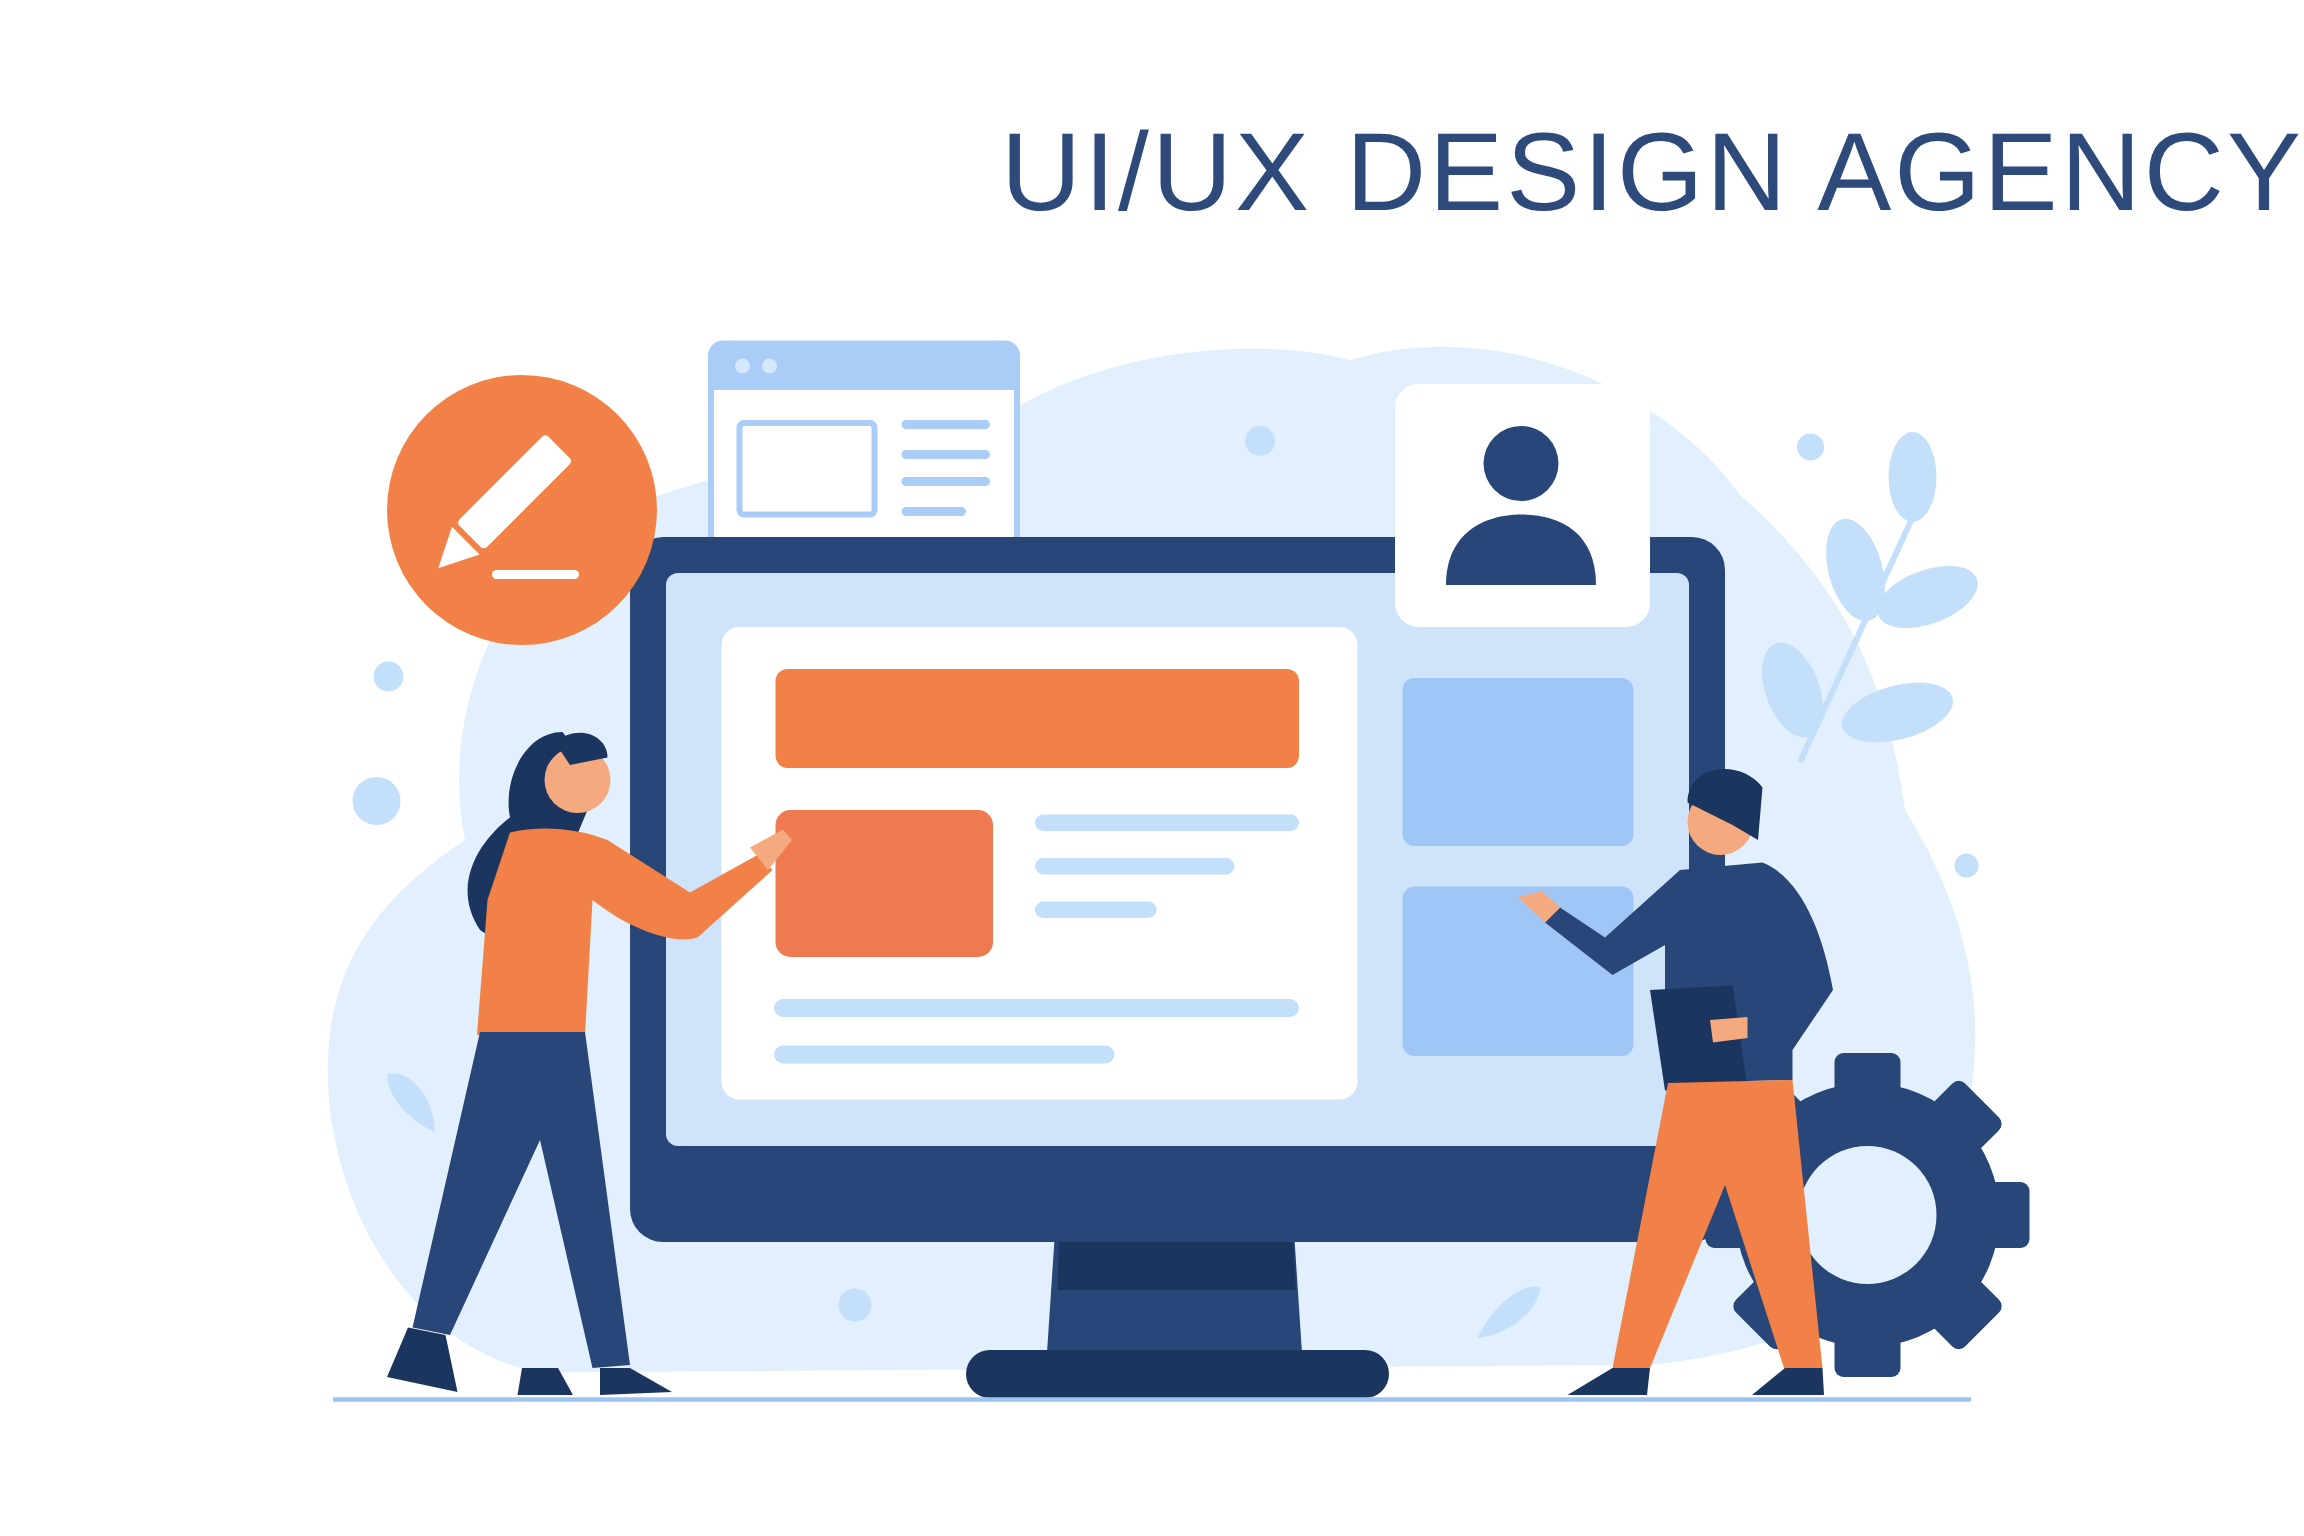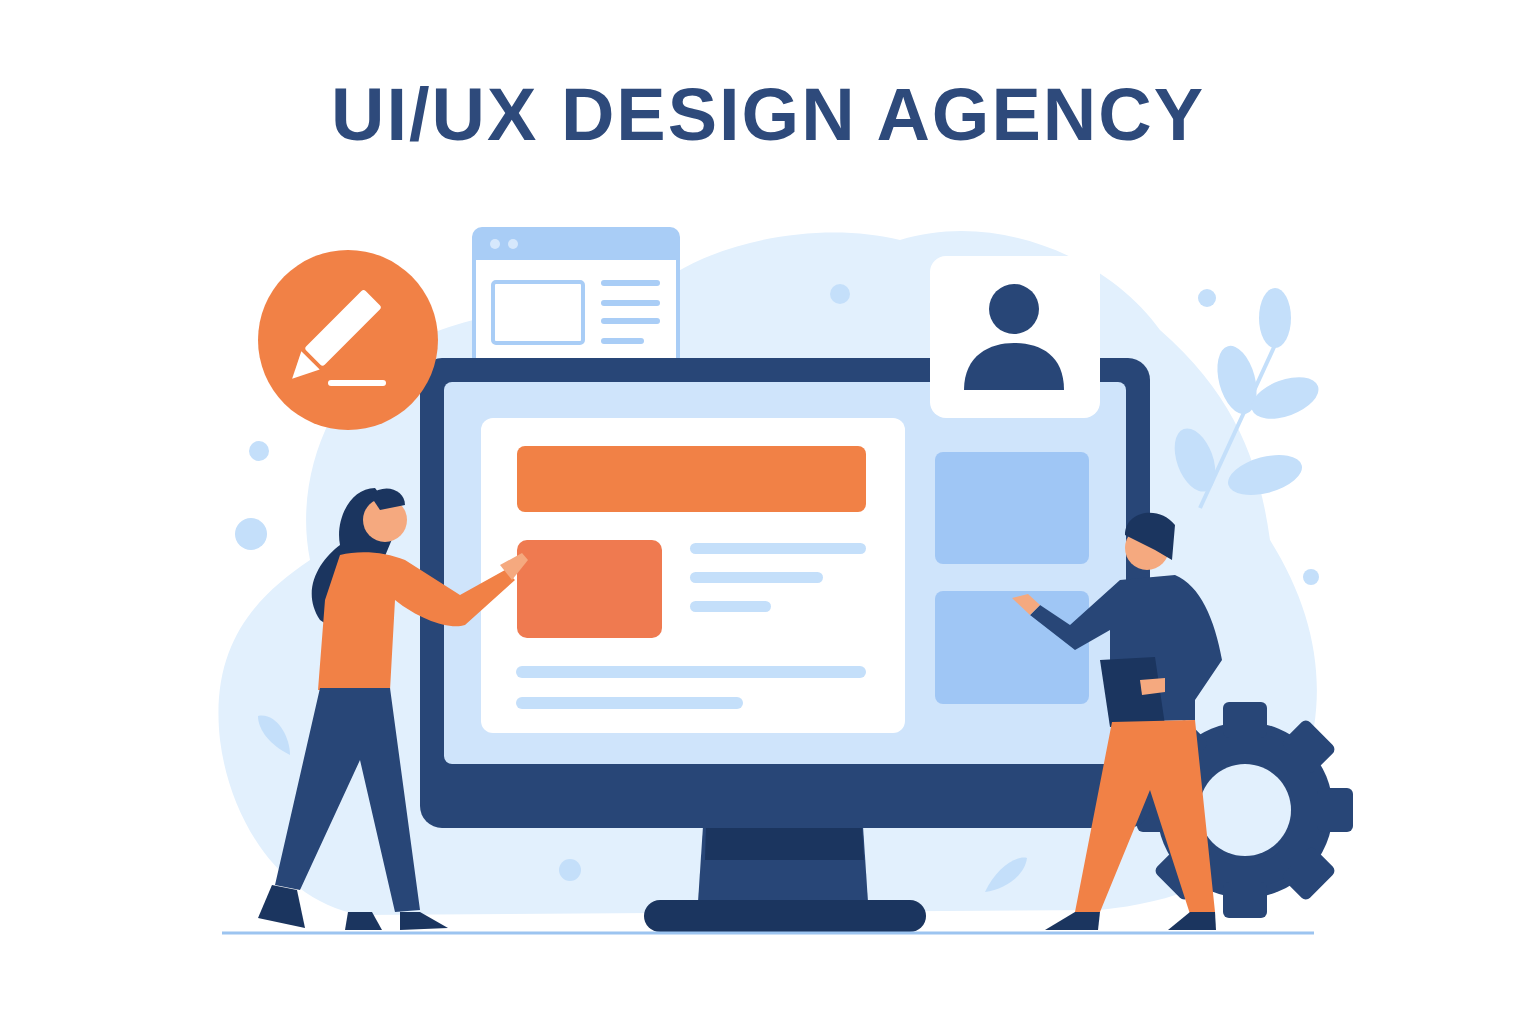--- a/index.html
+++ b/index.html
@@ -1,19 +1,19 @@
 <!DOCTYPE html>
 <html><head>
 <meta charset="utf-8">
 <style>
   html, body { margin:0; padding:0; background:#ffffff; }
   body { width:1536px; height:1024px; overflow:hidden; position:relative; font-family:"Liberation Sans", sans-serif; }
   .title {
-    position:absolute; left:0; top:78px; width:1536px; text-align:center;
-    font-family:"Liberation Sans", sans-serif; font-weight:700; font-size:74px;
+    position:absolute; left:0; top:78px; width:1536px; text-align:right;
+    font-family:"Liberation Sans", sans-serif; font-weight:400; font-size:74px;
     letter-spacing:2px; color:#2e4a7b; line-height:1;
   }
   svg.scene { position:absolute; left:0; top:0; }
 </style>
 </head>
 <body>
 
 <div class="title">UI/UX DESIGN AGENCY</div>
 
 <svg class="scene" width="1536" height="1024" viewBox="0 0 1536 1024">

